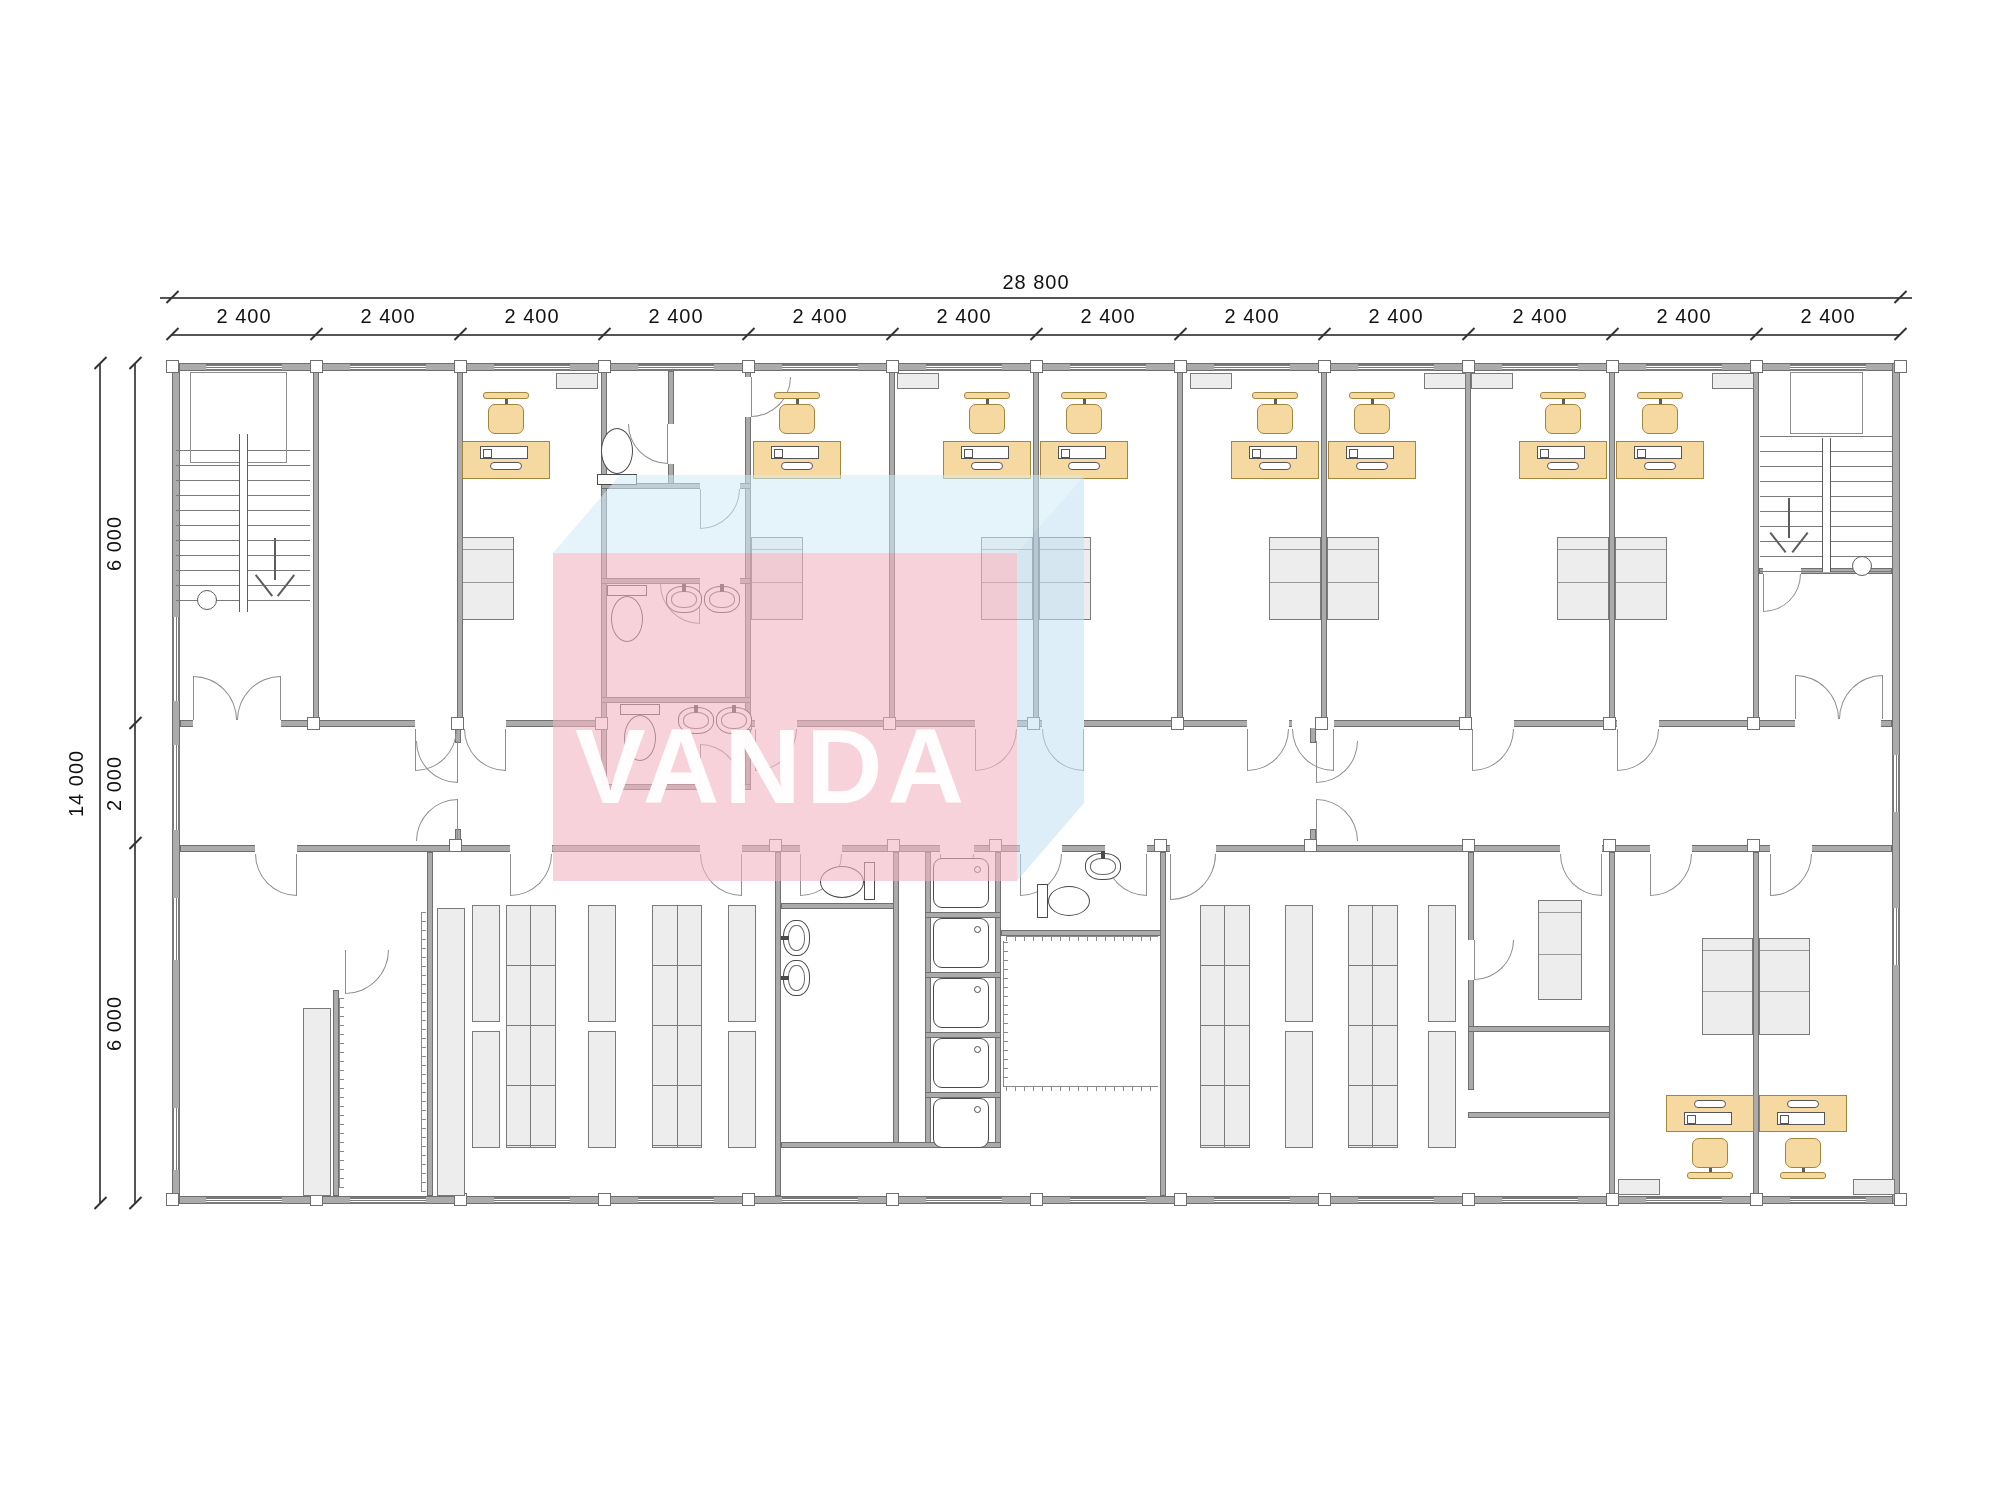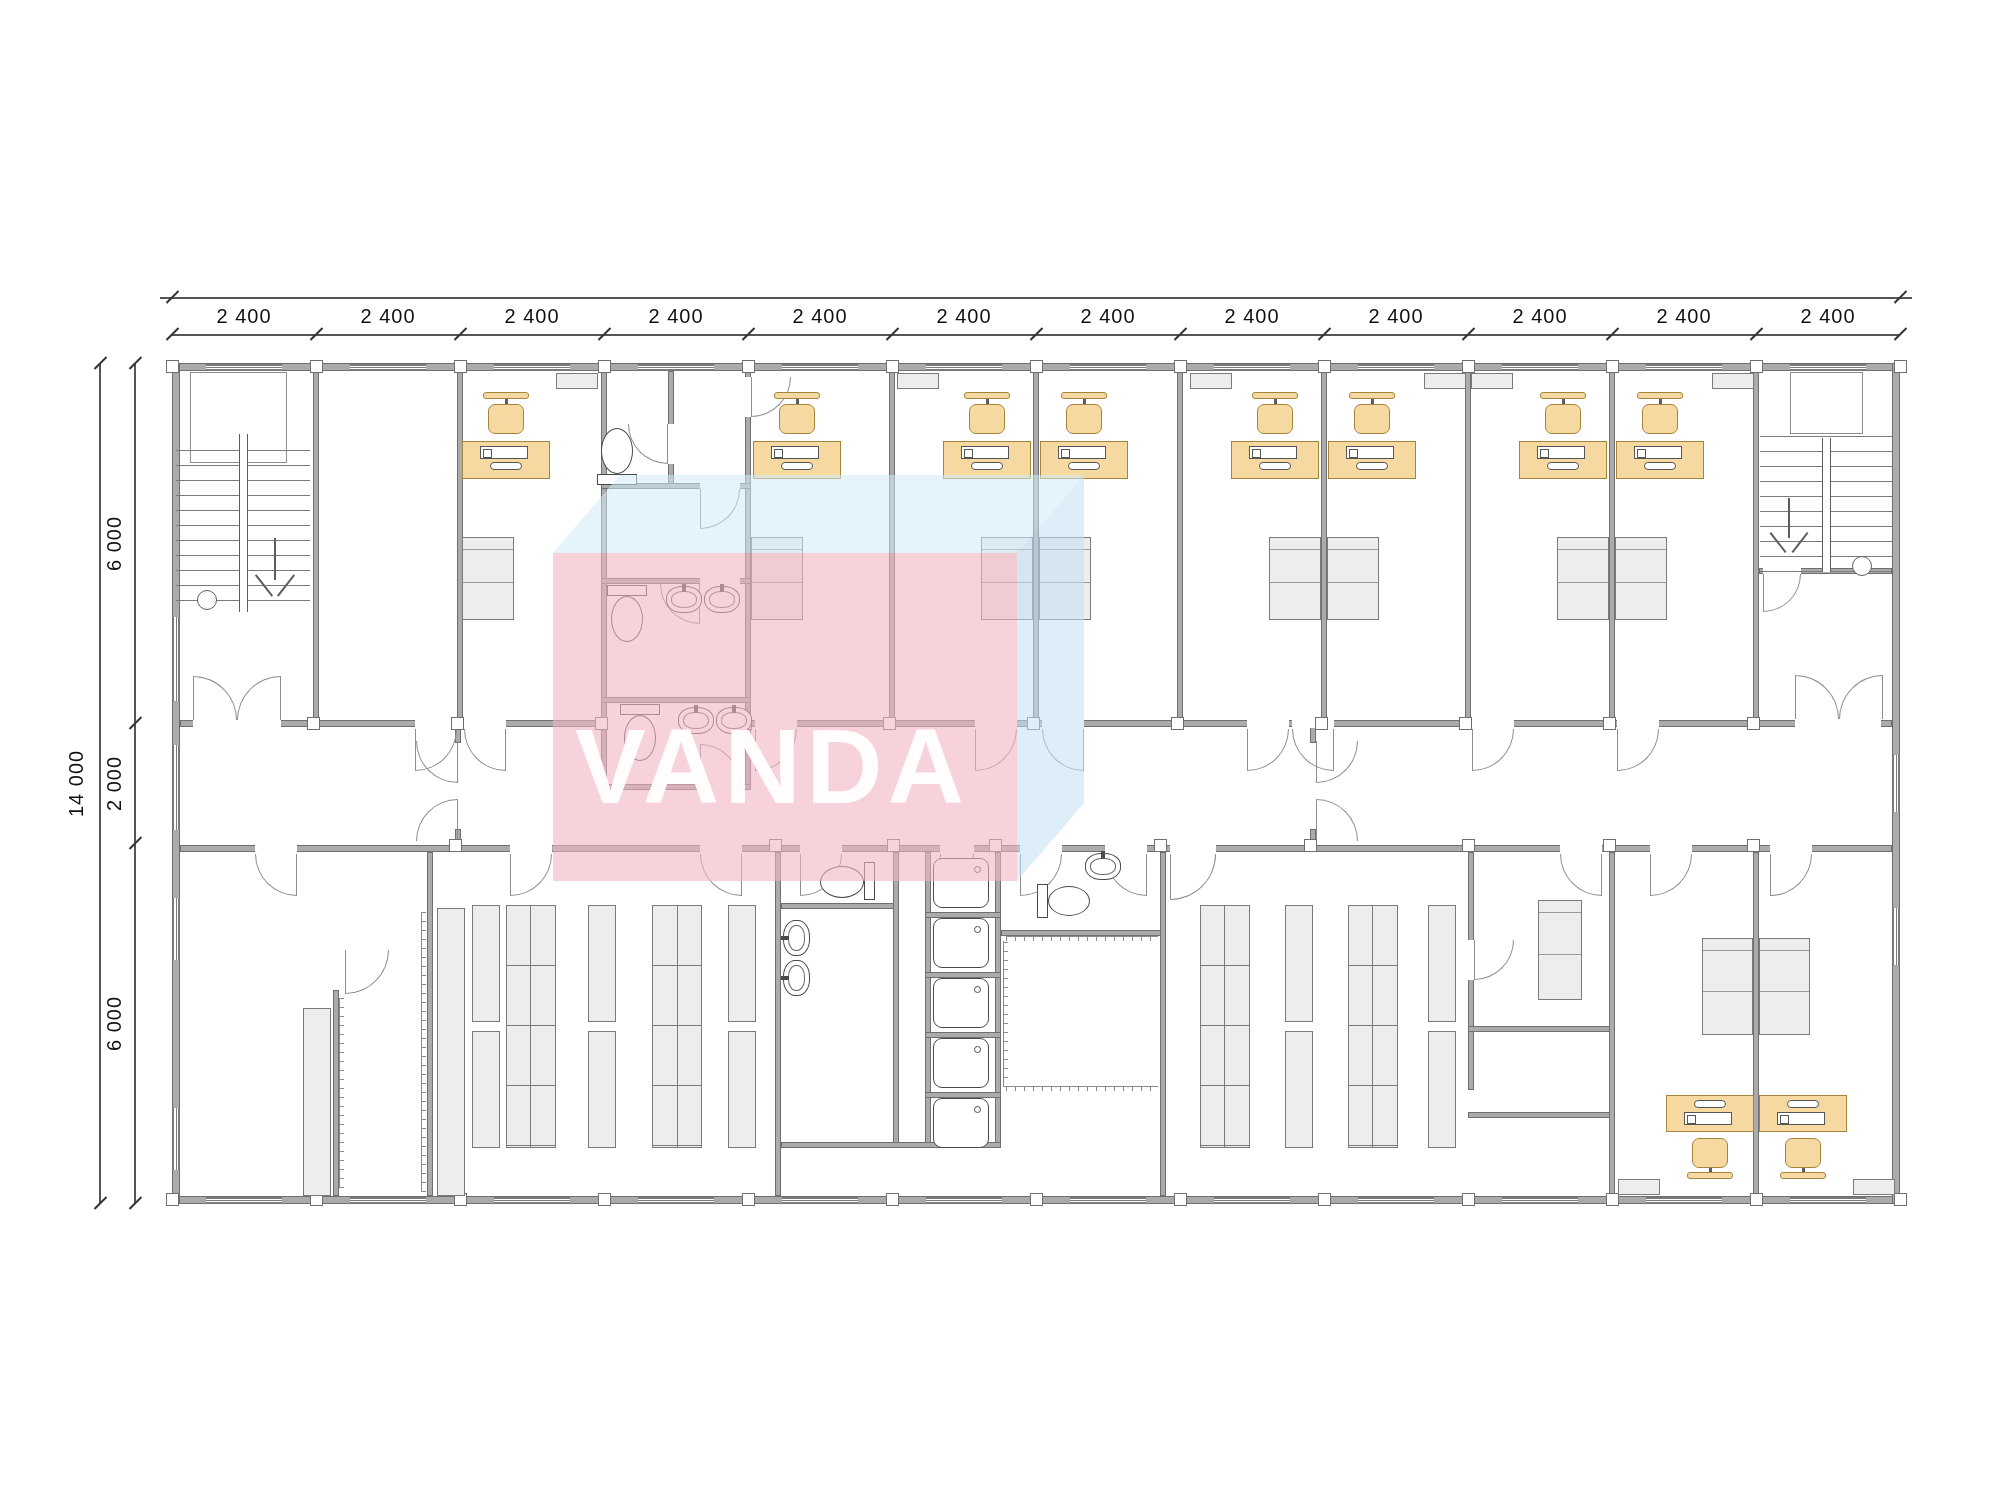--- a/index.html
+++ b/index.html
@@ -59,20 +59,21 @@
 
 <div id="plan">
 
   <svg id="wm" class="abs" style="left:486px;top:473px" width="602" height="414" viewBox="0 0 602 414">
     <polygon points="134,2 598,2 531,80 67,80" fill-opacity="0.55" fill="#cfe9f7"></polygon>
     <polygon points="598,2 598,330 531,408 531,80" fill-opacity="0.55" fill="#c3e0f2"></polygon>
     <polygon points="67,80 531,80 531,408 67,408" fill-opacity="0.6" fill="#f3b4c2"></polygon>
     <text x="286" y="330" text-anchor="middle" font-size="106" font-weight="bold" letter-spacing="5" fill-opacity="0.95" style="font-family:'Liberation Sans',sans-serif" fill="#ffffff">VANDA</text>
   </svg>
 
+  <div class="abs dimtext" style="left:160px;top:270px;width:1752px;height:24px">28 800</div>
   <div class="abs dimtext vtext" style="left:62px;top:363px;width:28px;height:840px">14 000</div>
   <div class="abs dimtext vtext" style="left:100px;top:363px;width:28px;height:360px">6 000</div>
   <div class="abs dimtext vtext" style="left:100px;top:723px;width:28px;height:120px">2 000</div>
   <div class="abs dimtext vtext" style="left:100px;top:843px;width:28px;height:360px">6 000</div>
 <div class="abs w" style="left: 172px; top: 363px; width: 1728px; height: 8px;"></div>
     <div class="abs w" style="left: 172px; top: 1196px; width: 1728px; height: 8px;"></div>
     <div class="abs w" style="left: 172px; top: 363px; width: 8px; height: 841px;"></div>
     <div class="abs w" style="left: 1892px; top: 363px; width: 8px; height: 841px;"></div>
     <div class="abs w" style="left: 180px; top: 720px; width: 421px; height: 7px;"></div>
     <div class="abs w" style="left: 751px; top: 720px; width: 1141px; height: 7px;"></div>

